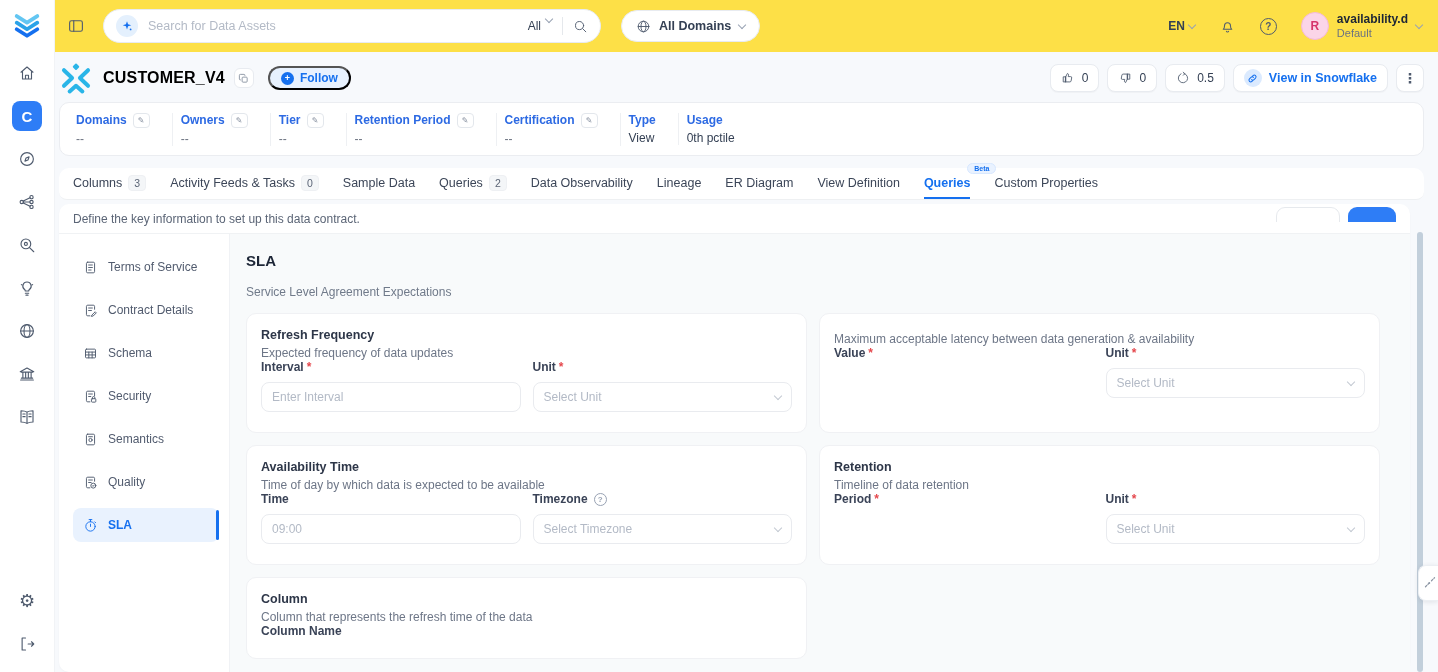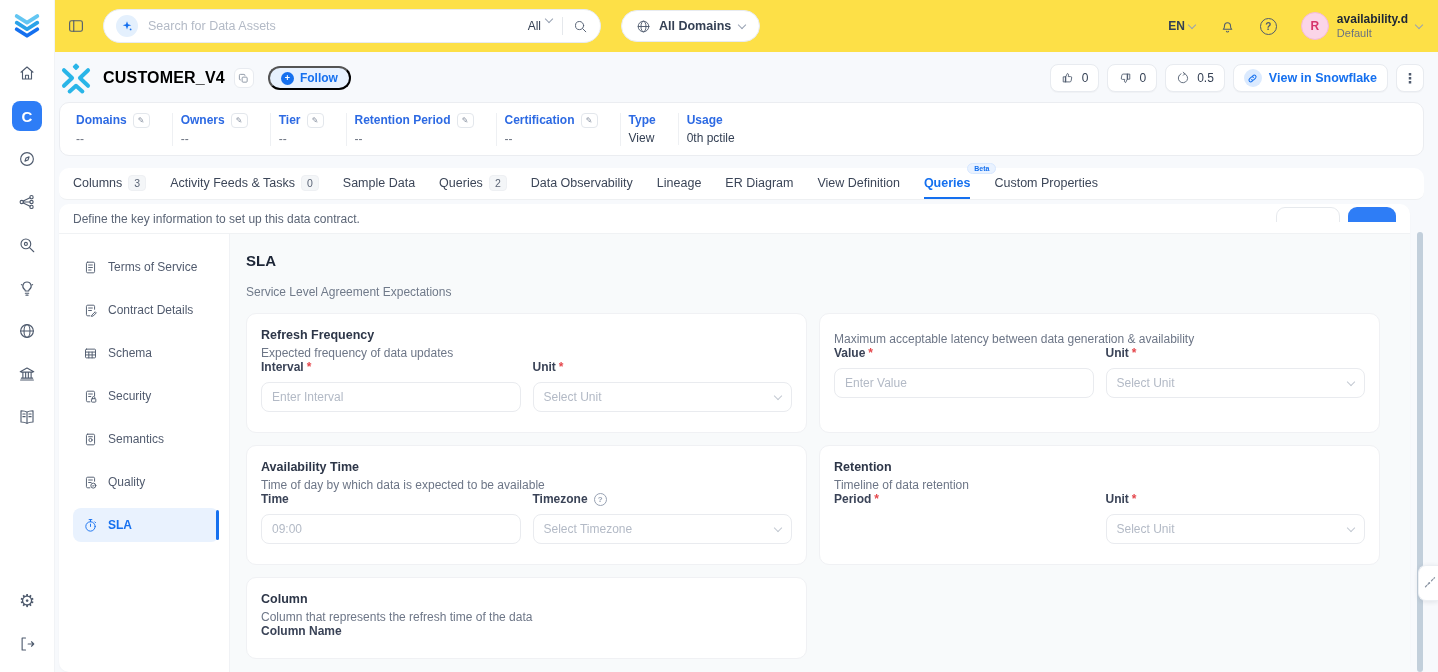--- a/index.html
+++ b/index.html
@@ -503,21 +503,20 @@
               </div>
 
               <div class="card">
                 <div class="c-desc">Maximum acceptable latency between data generation &amp; availability</div>
                 <div class="fields">
                   <div class="field">
                     <label class="f-label">
                         <span>Value</span>
                         <span class="req">*</span>
                       </label>
-                    <input class="f-input" placeholder="Enter Value" style="">
                   </div>
                   <div class="field">
                     <label class="f-label">
                         <span>Unit</span>
                         <span class="req">*</span>
                       </label>
                     <div class="f-select">
                         <span class="ph">Select Unit</span>
                         <span class="chev"></span>
                       </div>

